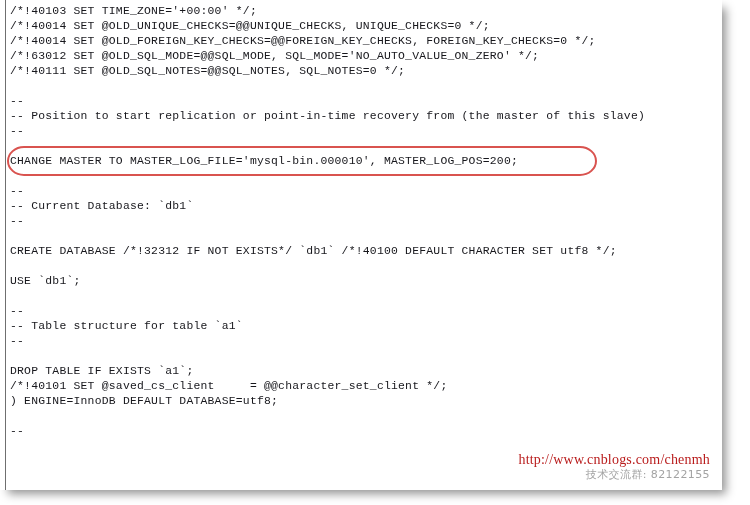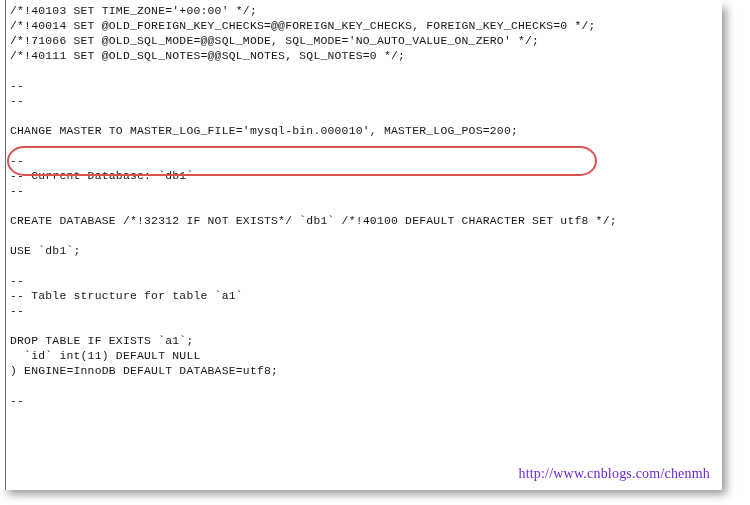--- a/index.html
+++ b/index.html
@@ -82,21 +82,21 @@
   #watermark {
     position: absolute;
     right: 12px;
     bottom: 8px;
     text-align: right;
     user-select: none;
   }
   #watermark-url {
     font-family: "Liberation Serif", "DejaVu Serif", serif;
     font-size: 14px;
-    color: #6d28d9;
+    color: #b91c1c;
     letter-spacing: 0.2px;
     text-shadow: 0 1px 0 rgba(255,255,255,0.85);
     line-height: 16px;
     white-space: nowrap;
   }
   #watermark-qq {
     font-family: "DejaVu Sans", sans-serif;
     font-size: 11px;
     color: #a3a3a3;
     letter-spacing: 0.4px;
@@ -109,49 +109,52 @@
 <body>
 
 <div id="screen">
 
   <div id="doc-panel">
 
     <div id="gutter-rule" style="background: rgb(111, 111, 111);"></div>
 
     <div id="code-area">
         <div class="code-line">/*!40103 SET TIME_ZONE='+00:00' */;</div>
+        <div class="code-line">/*!40014 SET @OLD_UNIQUE_CHECKS=@@UNIQUE_CHECKS, UNIQUE_CHECKS=0 */;</div>
         <div class="code-line">/*!40014 SET @OLD_FOREIGN_KEY_CHECKS=@@FOREIGN_KEY_CHECKS, FOREIGN_KEY_CHECKS=0 */;</div>
-        <div class="code-line">/*!71066 SET @OLD_SQL_MODE=@@SQL_MODE, SQL_MODE='NO_AUTO_VALUE_ON_ZERO' */;</div>
+        <div class="code-line">/*!63012 SET @OLD_SQL_MODE=@@SQL_MODE, SQL_MODE='NO_AUTO_VALUE_ON_ZERO' */;</div>
         <div class="code-line">/*!40111 SET @OLD_SQL_NOTES=@@SQL_NOTES, SQL_NOTES=0 */;</div>
         <div class="code-line blank">&nbsp;</div>
         <div class="code-line">--</div>
+        <div class="code-line">-- Position to start replication or point-in-time recovery from (the master of this slave)</div>
         <div class="code-line">--</div>
         <div class="code-line blank">&nbsp;</div>
         <div class="code-line">CHANGE MASTER TO MASTER_LOG_FILE='mysql-bin.000010', MASTER_LOG_POS=200;</div>
         <div class="code-line blank">&nbsp;</div>
         <div class="code-line">--</div>
         <div class="code-line">-- Current Database: `db1`</div>
         <div class="code-line">--</div>
         <div class="code-line blank">&nbsp;</div>
         <div class="code-line">CREATE DATABASE /*!32312 IF NOT EXISTS*/ `db1` /*!40100 DEFAULT CHARACTER SET utf8 */;</div>
         <div class="code-line blank">&nbsp;</div>
         <div class="code-line">USE `db1`;</div>
         <div class="code-line blank">&nbsp;</div>
         <div class="code-line">--</div>
         <div class="code-line">-- Table structure for table `a1`</div>
         <div class="code-line">--</div>
         <div class="code-line blank">&nbsp;</div>
         <div class="code-line">DROP TABLE IF EXISTS `a1`;</div>
-        <div class="code-line">  `id` int(11) DEFAULT NULL</div>
+        <div class="code-line">/*!40101 SET @saved_cs_client     = @@character_set_client */;</div>
         <div class="code-line">) ENGINE=InnoDB DEFAULT DATABASE=utf8;</div>
         <div class="code-line blank">&nbsp;</div>
         <div class="code-line">--</div>
       </div>
 
     <div id="highlight-box" style="border-color: rgb(217, 83, 79);"></div>
 
     <div id="watermark">
       <div id="watermark-url">http://www.cnblogs.com/chenmh</div>
+      <div id="watermark-qq">技术交流群: 82122155</div>
     </div>
 
   </div>
 
 </div>
 
 </body></html>

